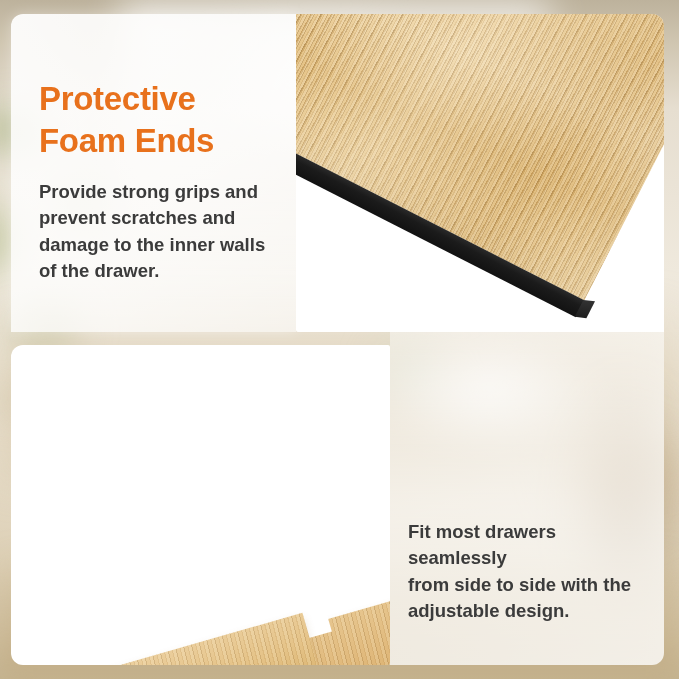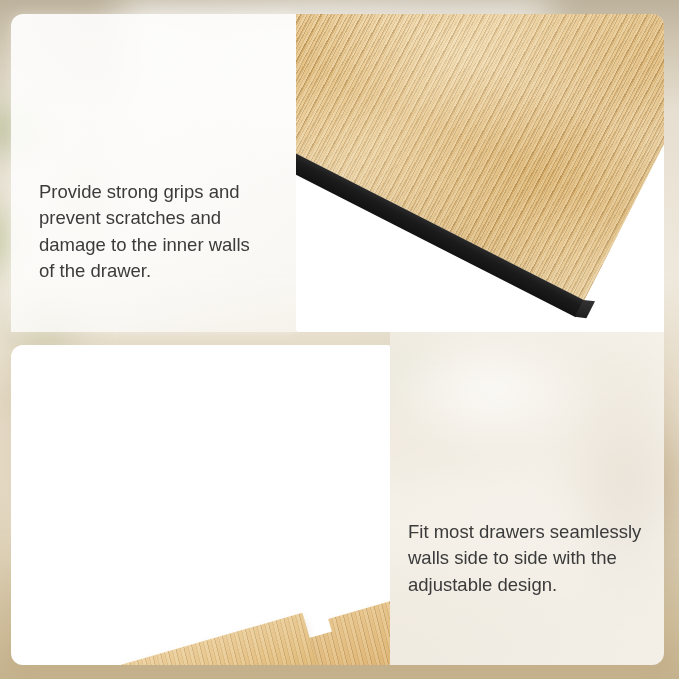--- a/index.html
+++ b/index.html
@@ -113,20 +113,21 @@
     white-space: pre-line;
     margin: 0;
   }
   .body {
     position: absolute;
     color: #3b3b3b;
     font-size: 18.5px;
     line-height: 1.42;
     white-space: pre-line;
     margin: 0;
+    font-weight: bold;
   }
   .tl-head { left: 39px; top: 78px; }
   .tl-body { left: 39px; top: 179px; width: 238px; }
   .br-head { left: 408px; top: 418px; }
   .br-body { left: 408px; top: 519px; width: 246px; }
 
   
   .board-wrap {
     position: absolute; inset: 0;
   }
@@ -218,20 +219,22 @@
 
   <div class="bg-base"></div>
   <div class="bg-window"></div>
   <div class="bg-plant"></div>
   <div class="bg-counter"></div>
   <div class="bg-sofa"></div>
   <div class="bg-right-dark"></div>
   <div class="bg-floor"></div>
 
   <div class="panel tl-panel"></div>
+  <h2 class="headline tl-head">Protective
+Foam Ends</h2>
   <p class="body tl-body">Provide strong grips and
 prevent scratches and
 damage to the inner walls
 of the drawer.</p>
 
   <div class="panel tr-panel">
     <div class="board-wrap">
       <div class="board">
         <div class="board-top"></div>
         <div class="board-sheen"></div>
@@ -250,16 +253,16 @@
       </div>
       <div class="plate-notch"></div>
 
       <div class="tongue"></div>
 
     </div>
   </div>
 
   <div class="panel br-panel"></div>
   <p class="body br-body">Fit most drawers seamlessly
-walls side to side with the
+from side to side with the
 adjustable design.</p>
 
 </div>
 
 </body></html>

